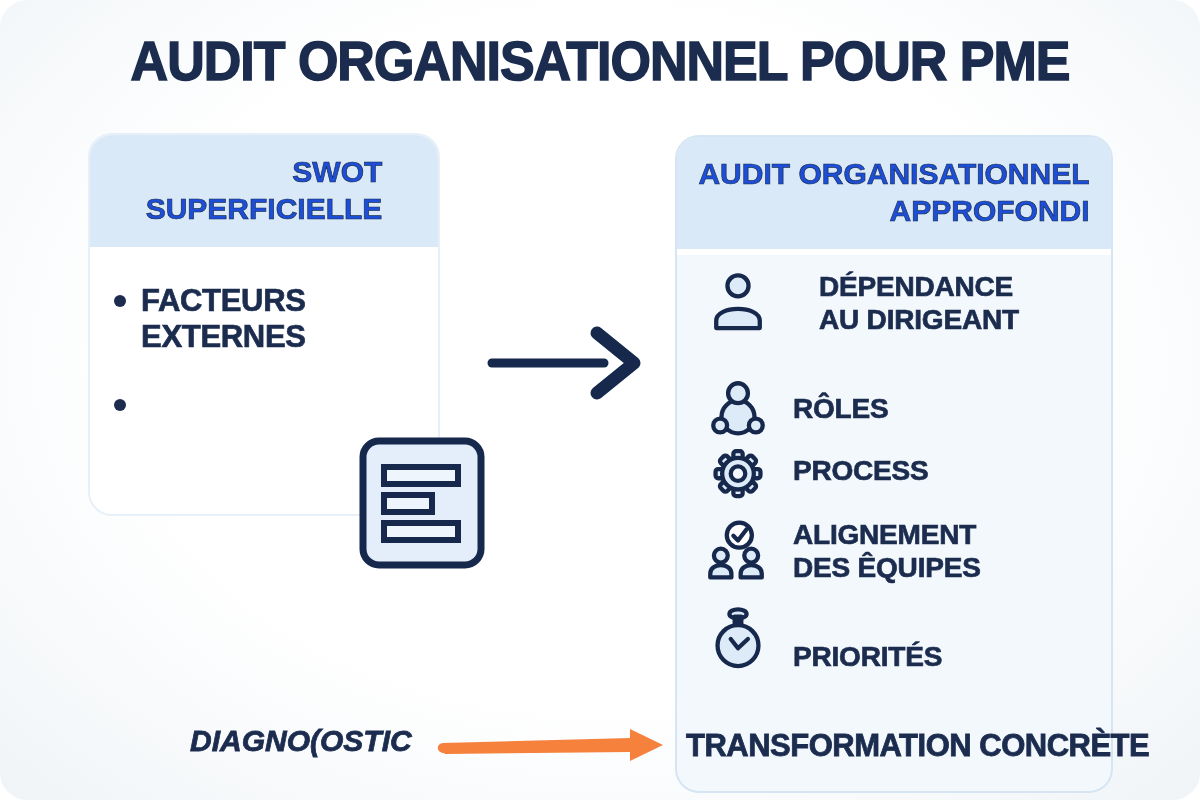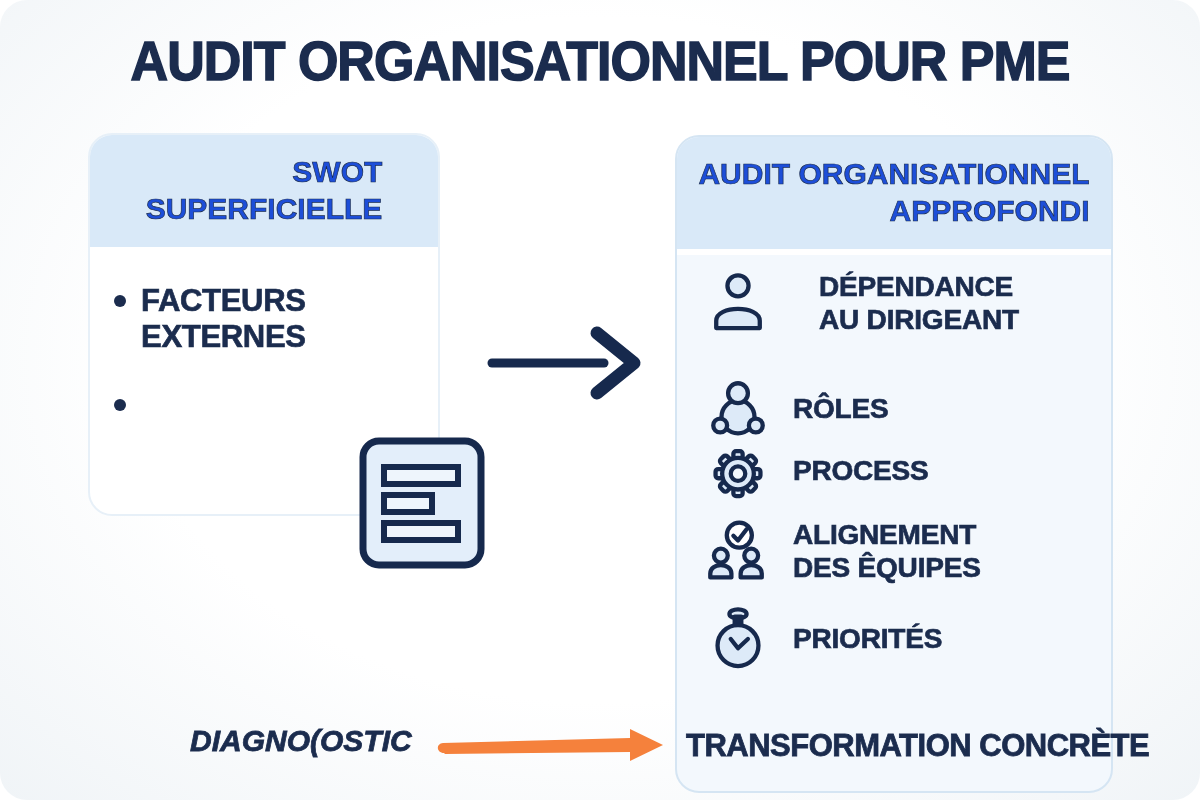--- a/index.html
+++ b/index.html
@@ -61,21 +61,21 @@
   .item-icon{flex:0 0 auto;width:66px;height:68px;display:block;}
   .item-label{
     font-size:28px;font-weight:bold;line-height:1.18;
     color:#1b2c4e;-webkit-text-stroke:0.7px #1b2c4e;
     white-space:pre-line;letter-spacing:-0.2px;
   }
   .item-1{top:132px;gap:48px;}
   .item-2{top:238px;}
   .item-3{top:300px;}
   .item-4{top:380px;}
-  .item-5{top:468px;}
+  .item-5{top:468px;align-items:flex-end;}
   .document-icon{position:absolute;left:358px;top:436px;width:128px;height:134px;}
   .center-arrow{position:absolute;left:482px;top:323px;width:165px;height:80px;}
   .footer-left{
     position:absolute;left:190px;top:724px;
     font-size:30px;font-weight:bold;letter-spacing:0px;
     color:#1b2c4e;-webkit-text-stroke:0.8px #1b2c4e;white-space:nowrap;font-style:italic;
   }
   .orange-arrow{position:absolute;left:434px;top:726px;width:232px;height:38px;}
   .footer-right{
     position:absolute;left:686px;top:728px;

